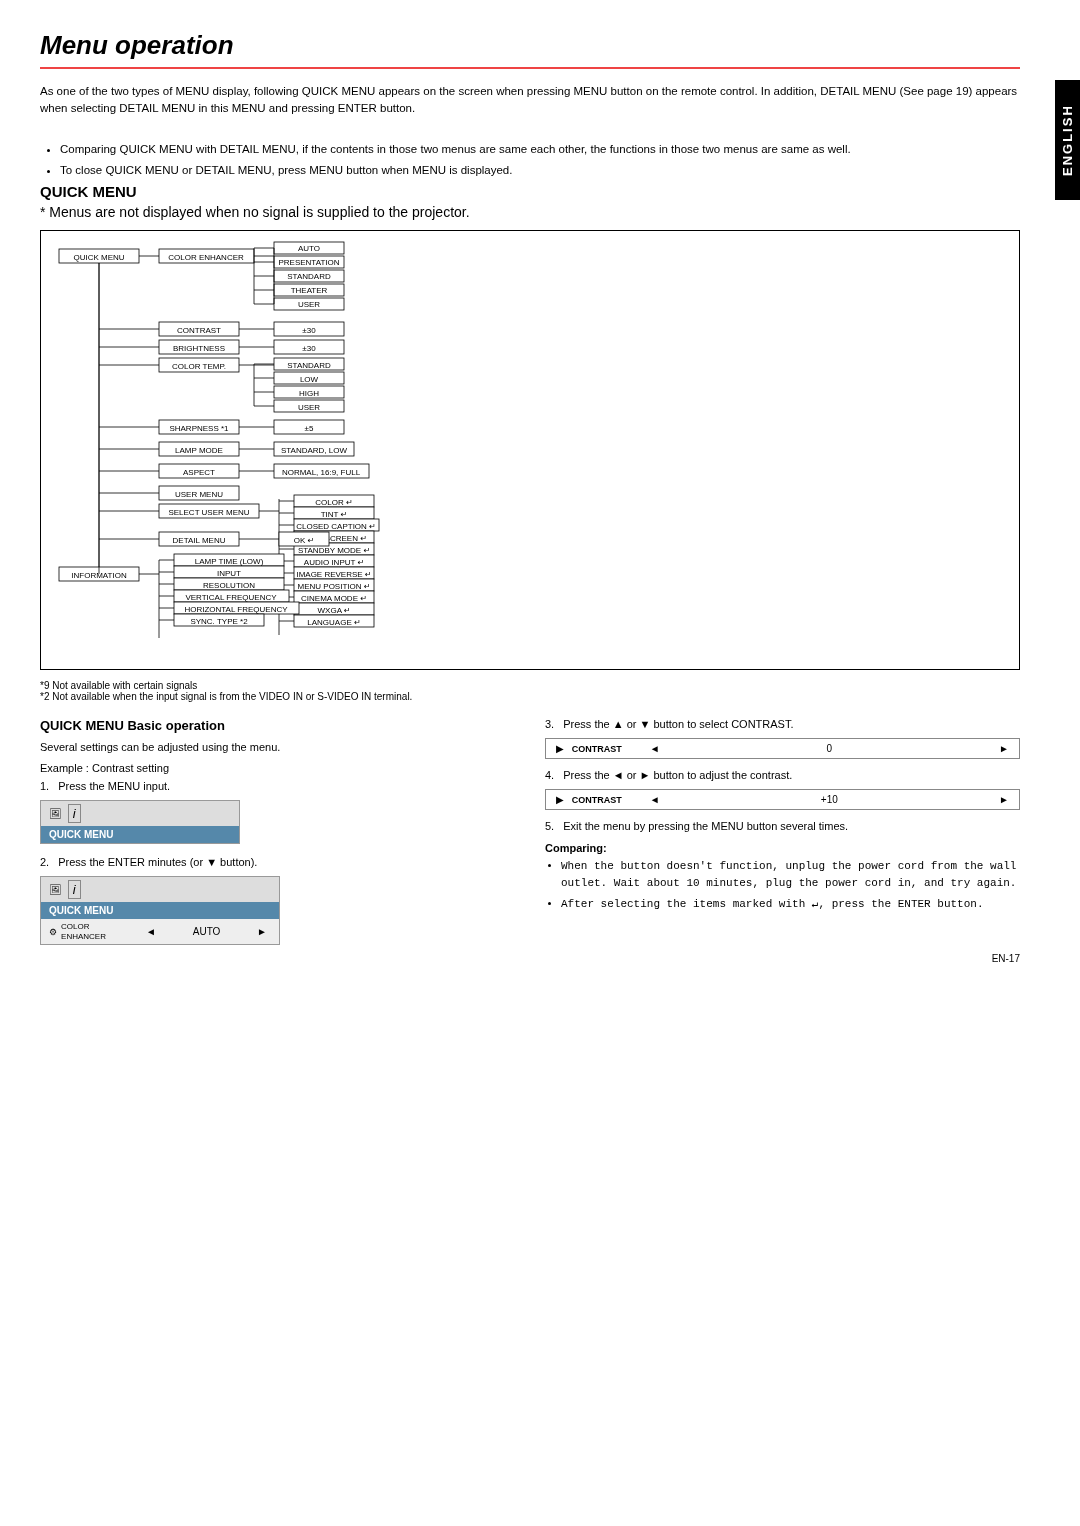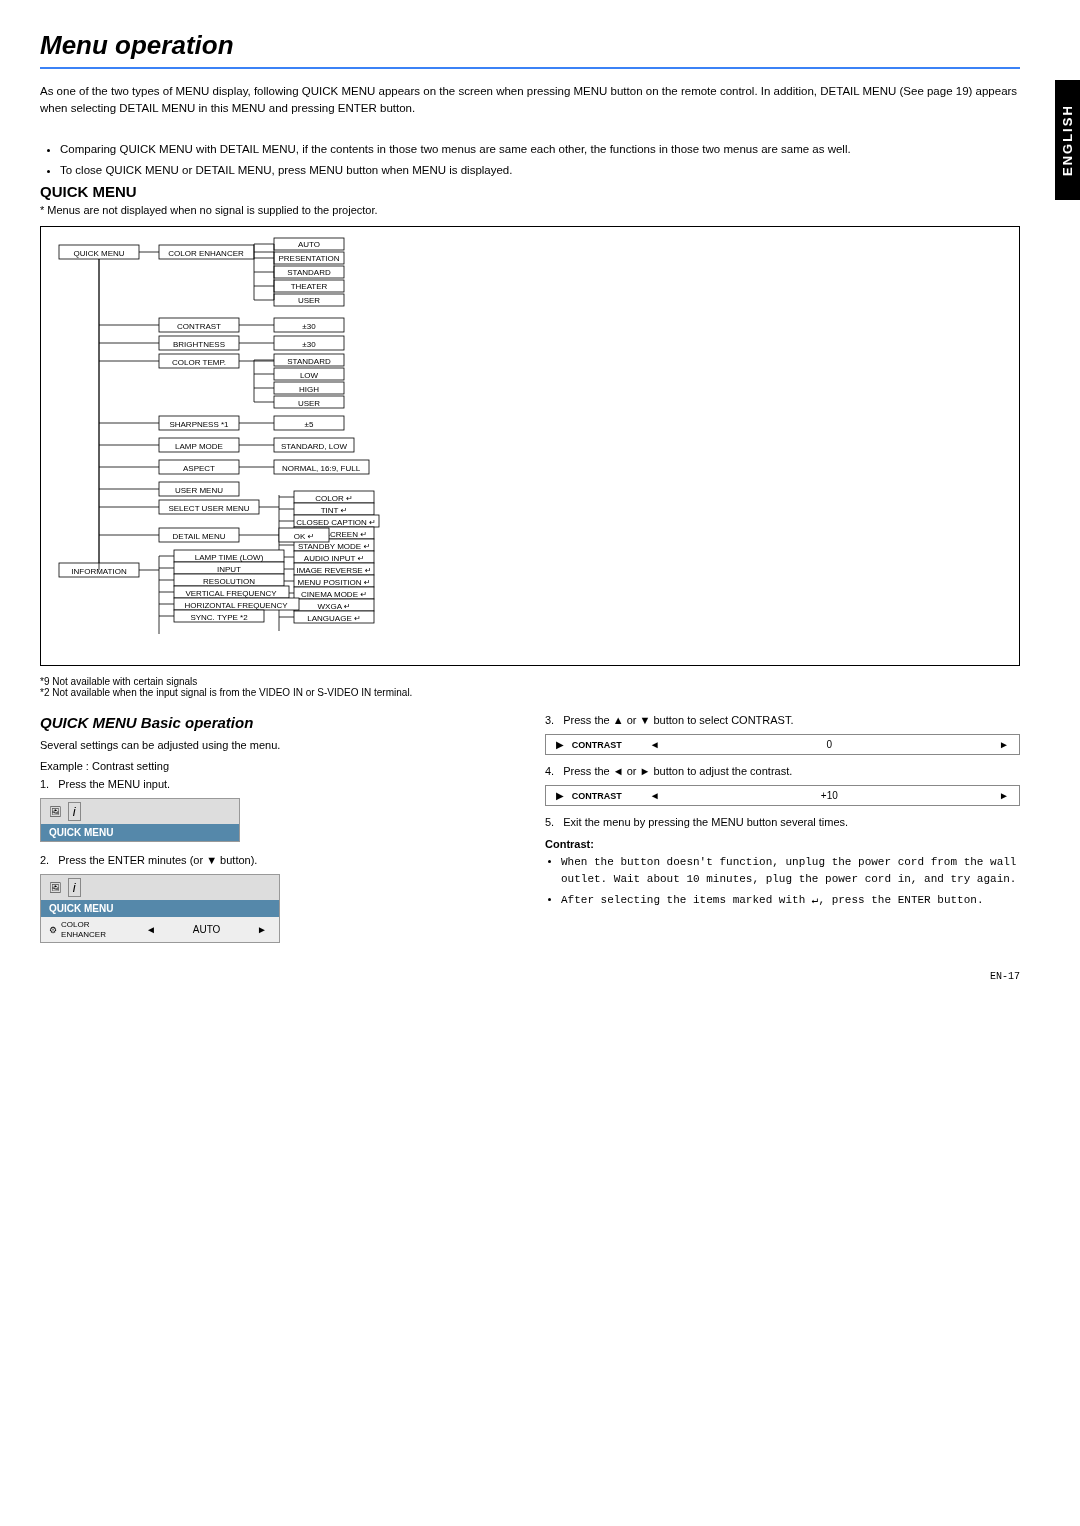--- a/index.html
+++ b/index.html
@@ -35,21 +35,21 @@
       display: flex;
       align-items: center;
       justify-content: center;
     }
 
     
     .page-title {
       font-size: 26px;
       font-style: italic;
       font-weight: bold;
-      border-bottom: 2px solid #3b82f6;
+      border-bottom: 2px solid #ef4444;
       padding-bottom: 6px;
       margin-bottom: 14px;
     }
 
     
     .intro-text {
       font-size: 11.5px;
       line-height: 1.5;
       margin-bottom: 23px;
     }
@@ -67,21 +67,21 @@
 
     
     .section-title {
       font-size: 15px;
       font-weight: bold;
       text-transform: uppercase;
       margin-bottom: 4px;
     }
 
     .subtext {
-      font-size: 11px;
+      font-size: 14px;
       margin-bottom: 10px;
     }
 
     
     .menu-diagram {
       border: 1px solid #000;
       padding: 8px;
       margin-bottom: 10px;
       font-size: 9.5px;
       position: relative;
@@ -100,24 +100,23 @@
       margin-top: 16px;
     }
     .col-left {
       flex: 1;
     }
     .col-right {
       flex: 1;
     }
 
     .subsection-title {
-      font-size: 15px;
+      font-size: 13px;
       font-weight: bold;
       margin-bottom: 6px;
-      font-style: italic;
     }
 
     .body-text {
       font-size: 11px;
       line-height: 1.5;
       margin-bottom: 4px;
     }
 
     .numbered-item {
       font-size: 11px;
@@ -225,22 +224,20 @@
       font-size: 11px;
       line-height: 1.5;
       list-style: disc;
       margin-bottom: 5px;
       font-family: Liberation Mono, monospace;
     }
 
     .page-num {
       text-align: right;
       font-size: 10px;
-      margin-top: 20px;
-      font-family: Liberation Mono, monospace;
     }
 
   </style>
 </head>
 <body>
 
 <div class="page-container">
 
   <div class="english-label">ENGLISH</div>
 
@@ -520,21 +517,21 @@
         <span class="cb-value">+10</span>
         <span class="cb-arrow">►</span>
       </div>
 
       <div class="numbered-item" style="margin-top: 10px;">
         <span class="num">5.</span>
         <span>Exit the menu by pressing the MENU button several times.</span>
       </div>
 
       <div class="important-section">
-        <div class="important-title">Contrast:</div>
+        <div class="important-title">Comparing:</div>
         <ul class="important-list">
           <li>When the button doesn't function, unplug the power cord from the wall outlet. Wait about 10 minutes, plug the power cord in, and try again.</li>
           <li>After selecting the items marked with ↵, press the ENTER button.</li>
         </ul>
       </div>
     </div>
   </div>
 
   <div class="page-num">EN-17</div>
 

